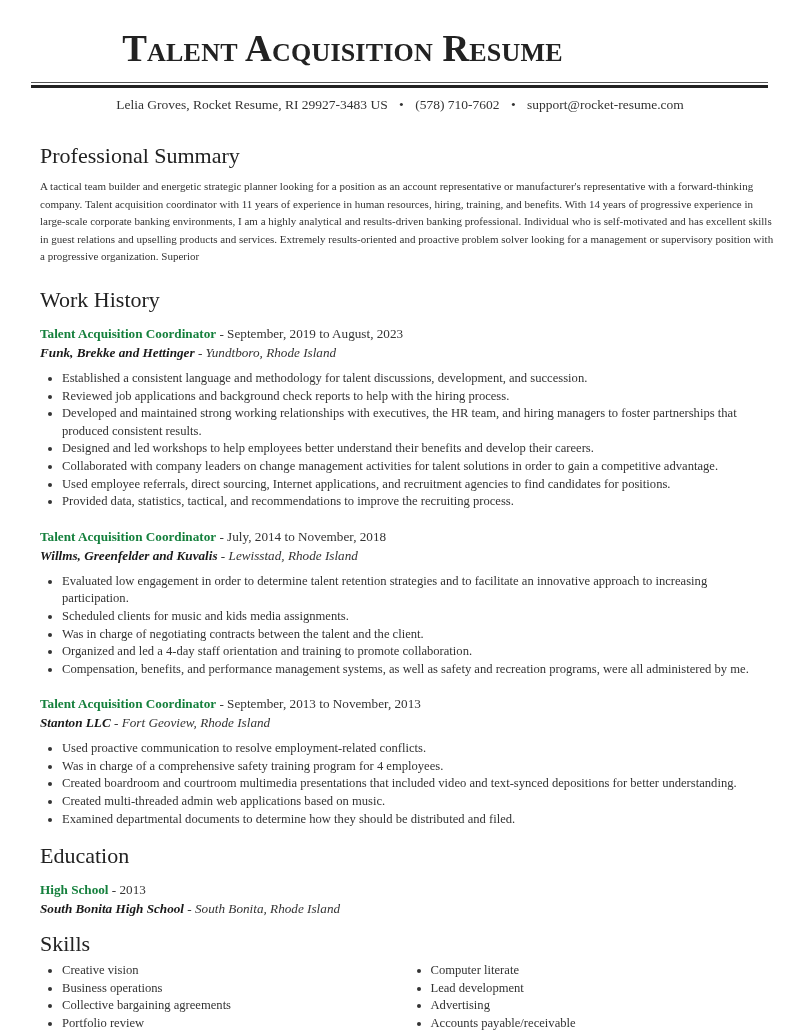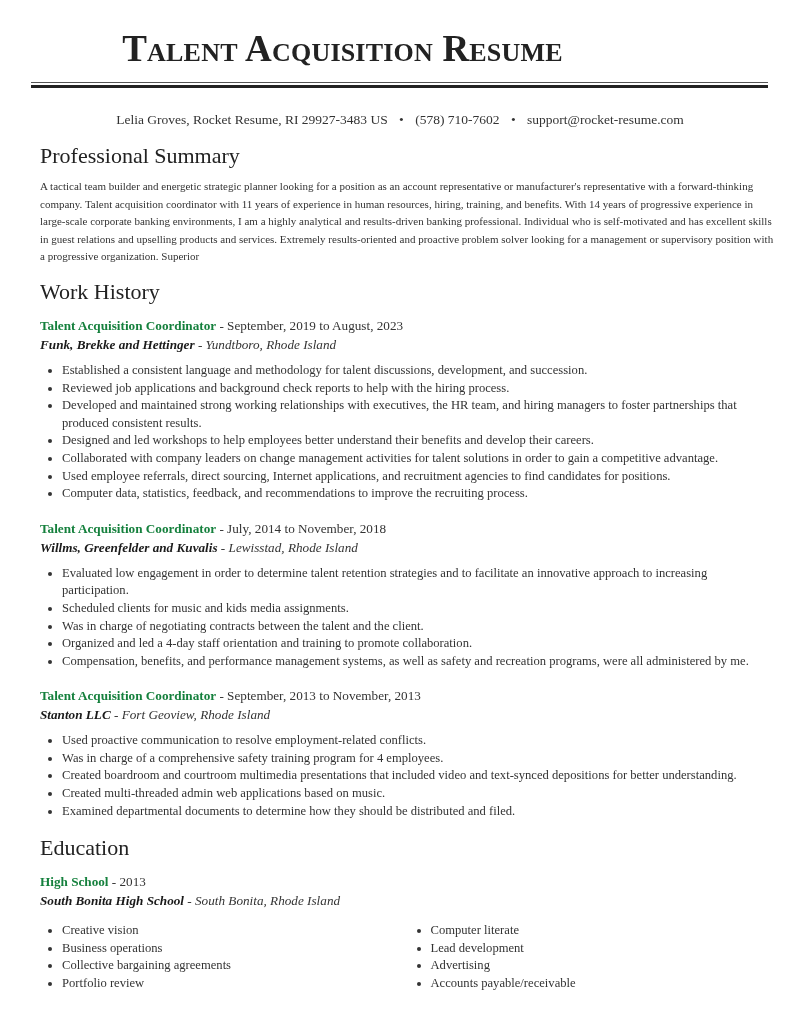--- a/index.html
+++ b/index.html
@@ -11,30 +11,30 @@
   .page { position: relative; width: 800px; height: 1035px; }
   .title {
     position: absolute; top: 26px; left: 0; width: 685px;
     text-align: center; font-size: 37px; font-weight: bold;
     font-variant: small-caps; letter-spacing: 0.2px; color: #222;
     line-height: 46px;
   }
   .rule-thin { position: absolute; left: 31px; width: 737px; top: 82px; height: 1px; background: #555; }
   .rule-thick { position: absolute; left: 31px; width: 737px; top: 85px; height: 3px; background: #222; }
   .contact {
-    position: absolute; top: 111px; left: 0; width: 800px; text-align: center;
+    position: absolute; top: 96px; left: 0; width: 800px; text-align: center;
     font-size: 13.5px; color: #333; line-height: 18px;
   }
   .contact .sep { display: inline-block; margin: 0 8px; }
   .content { position: absolute; left: 40px; top: 142px; width: 737px; }
   h2 {
     font-weight: normal; font-size: 22px; margin: 0; color: #222; line-height: 28px;
   }
   .summary { font-size: 11px; line-height: 17.6px; margin: 8px 0 0 0; color: #333; }
-  .sec-work { margin-top: 12px; }
+  .sec-work { margin-top: 20px; }
   .job { margin-top: 10px; }
   .job-line { font-size: 13.2px; line-height: 19px; color: #333; }
   .job-line b { color: #15803d; }
   .company-line { font-size: 13.2px; line-height: 19px; font-style: italic; color: #333; }
   .company-line b { color: #1a1a1a; }
   ul { margin: 8px 0 0 0; padding-left: 22px; font-family: Liberation Serif, serif; }
   ul li { font-size: 12.6px; line-height: 17.6px; color: #333; }
   .job + .job { margin-top: 16px; }
   .sec-edu { margin-top: 14px; }
   .edu { margin-top: 10px; }
@@ -69,21 +69,21 @@
       <div class="job">
         <div class="job-line"><b>Talent Acquisition Coordinator</b><span> - September, 2019 to August, 2023</span></div>
         <div class="company-line"><b>Funk, Brekke and Hettinger</b><span> - Yundtboro, Rhode Island</span></div>
         <ul>
           <li>Established a consistent language and methodology for talent discussions, development, and succession.</li>
           <li>Reviewed job applications and background check reports to help with the hiring process.</li>
           <li>Developed and maintained strong working relationships with executives, the HR team, and hiring managers to foster partnerships that produced consistent results.</li>
           <li>Designed and led workshops to help employees better understand their benefits and develop their careers.</li>
           <li>Collaborated with company leaders on change management activities for talent solutions in order to gain a competitive advantage.</li>
           <li>Used employee referrals, direct sourcing, Internet applications, and recruitment agencies to find candidates for positions.</li>
-          <li>Computer data, statistics, feedback, and recommendations to improve the recruiting process.</li>
+          <li>Provided data, statistics, tactical, and recommendations to improve the recruiting process.</li>
         </ul>
       </div>
 
       <div class="job">
         <div class="job-line"><b>Talent Acquisition Coordinator</b><span> - July, 2014 to November, 2018</span></div>
         <div class="company-line"><b>Willms, Greenfelder and Kuvalis</b><span> - Lewisstad, Rhode Island</span></div>
         <ul>
           <li>Evaluated low engagement in order to determine talent retention strategies and to facilitate an innovative approach to increasing participation.</li>
           <li>Scheduled clients for music and kids media assignments.</li>
           <li>Was in charge of negotiating contracts between the talent and the client.</li>
@@ -107,20 +107,21 @@
 
     <section class="sec-edu">
       <h2>Education</h2>
       <div class="edu">
         <div class="job-line"><b>High School</b><span> - 2013</span></div>
         <div class="company-line"><b>South Bonita High School</b><span> - South Bonita, Rhode Island</span></div>
       </div>
     </section>
 
     <section class="sec-skills">
+      <h2>Skills</h2>
       <div class="skills-grid">
         <ul>
           <li>Creative vision</li>
           <li>Business operations</li>
           <li>Collective bargaining agreements</li>
           <li>Portfolio review</li>
         </ul>
         <ul>
           <li>Computer literate</li>
           <li>Lead development</li>

